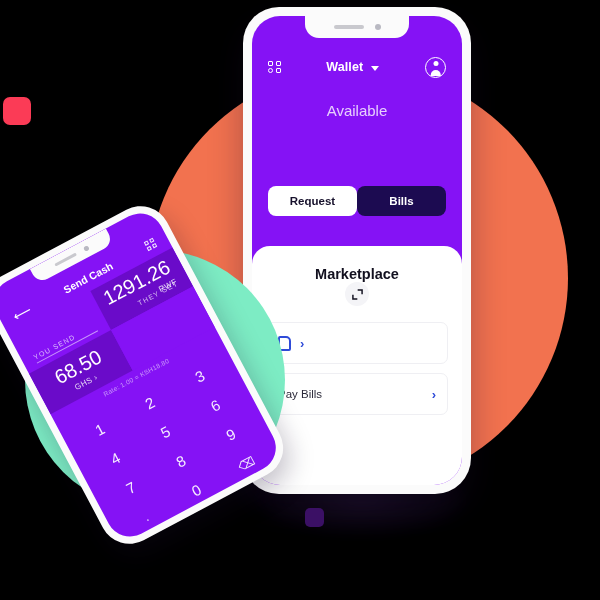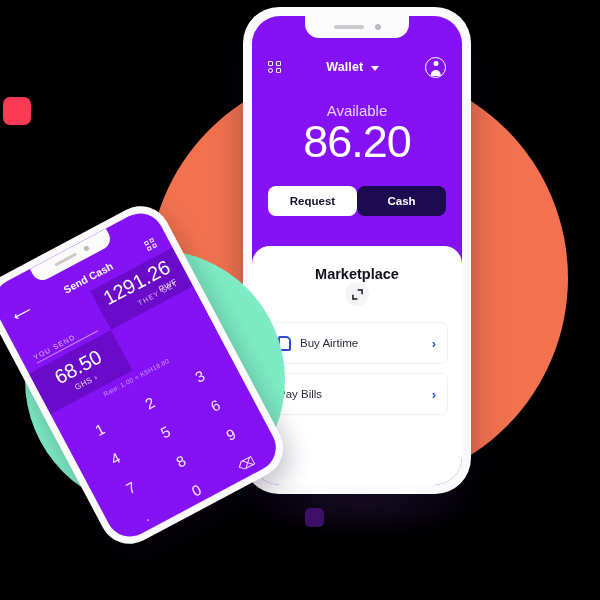--- a/index.html
+++ b/index.html
@@ -515,41 +515,39 @@
         <div class="spacer"></div>
         <div class="wallet-title">
           <span>Wallet</span>
           <span class="chev-down"></span>
         </div>
         <div class="spacer"></div>
         <div class="avatar-icon"></div>
       </div>
 
       <div class="available-label">Available</div>
-      <div class="balance-amount">86.20</div>
 
       <div class="action-row">
         <button class="btn btn-request">Request</button>
-        <button class="btn btn-send">Cash</button>
+        <button class="btn btn-send">Bills</button>
       </div>
 
       <div class="sheet">
         <div class="sheet-head">
           <div class="sheet-title">Marketplace</div>
           <div class="expand-btn">
             <svg width="11" height="11" viewBox="0 0 12 12" aria-hidden="true">
               <path d="M7 1h4v4" fill="none" stroke="#12101F" stroke-width="1.6" stroke-linecap="square"></path>
               <path d="M5 11H1V7" fill="none" stroke="#12101F" stroke-width="1.6" stroke-linecap="square"></path>
             </svg>
           </div>
         </div>
 
         <div class="mk-row">
           <span class="sim-icon"></span>
-          <span class="mk-label">Buy Airtime</span>
           <span class="chev-right">›</span>
         </div>
 
         <div class="mk-row">
           <span class="mk-label">Pay Bills</span>
           <span class="chev-right">›</span>
         </div>
       </div>
 
     </div>

